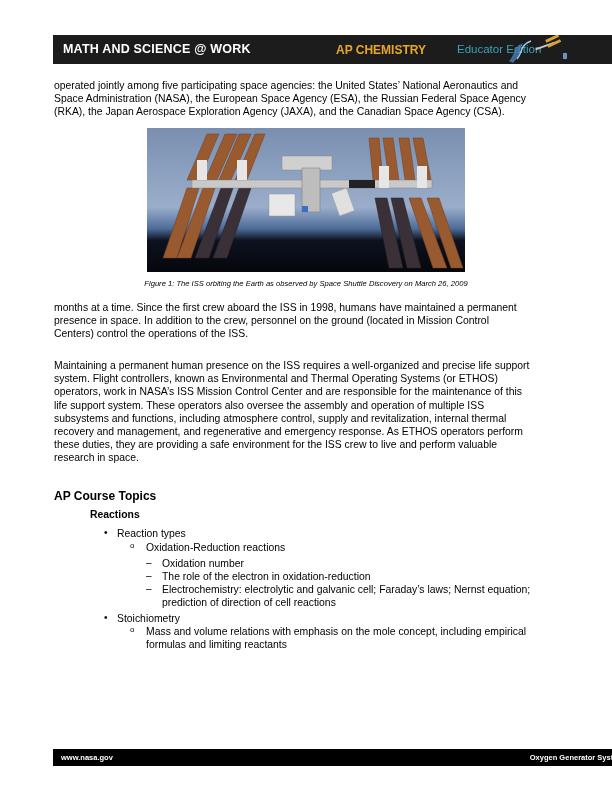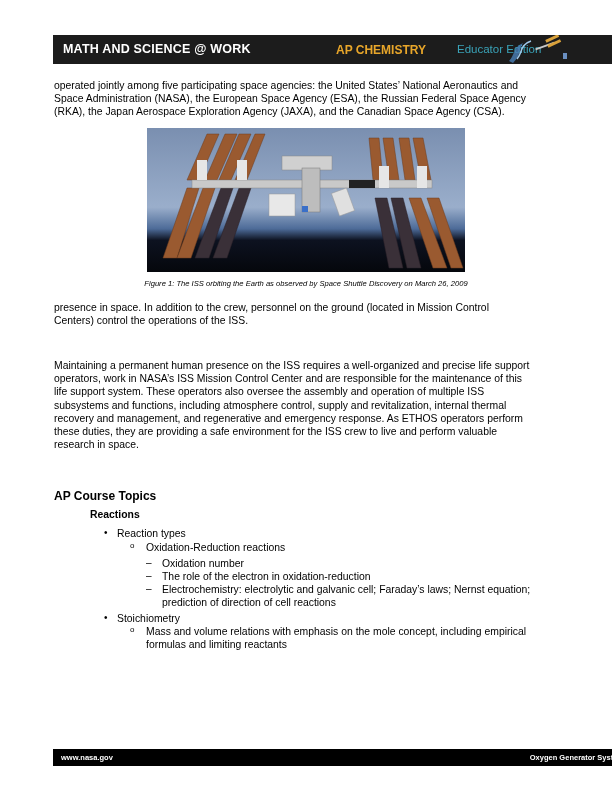--- a/index.html
+++ b/index.html
@@ -92,26 +92,28 @@
     <rect x="90" y="32" width="10" height="20" fill="#e6e6e6"></rect>
     <rect x="232" y="38" width="10" height="22" fill="#e6e6e6"></rect>
     <rect x="270" y="38" width="10" height="22" fill="#e6e6e6"></rect>
     <rect x="155" y="78" width="6" height="6" fill="#3a6fc8"></rect>
   </svg>
 </div>
 
 <div class="caption">Figure 1: The ISS orbiting the Earth as observed by Space Shuttle Discovery on March 26, 2009</div>
 
 <div class="body-text" style="top:301px">
+  <p>months at a time. Since the first crew aboard the ISS in 1998, humans have maintained a permanent</p>
   <p>presence in space. In addition to the crew, personnel on the ground (located in Mission Control</p>
   <p>Centers) control the operations of the ISS.</p>
 </div>
 
 <div class="body-text" style="top:359px">
   <p>Maintaining a permanent human presence on the ISS requires a well-organized and precise life support</p>
+  <p>system. Flight controllers, known as Environmental and Thermal Operating Systems (or ETHOS)</p>
   <p>operators, work in NASA’s ISS Mission Control Center and are responsible for the maintenance of this</p>
   <p>life support system. These operators also oversee the assembly and operation of multiple ISS</p>
   <p>subsystems and functions, including atmosphere control, supply and revitalization, internal thermal</p>
   <p>recovery and management, and regenerative and emergency response. As ETHOS operators perform</p>
   <p>these duties, they are providing a safe environment for the ISS crew to live and perform valuable</p>
   <p>research in space.</p>
 </div>
 
 <div class="h2">AP Course Topics</div>
 <div class="h3">Reactions</div>

